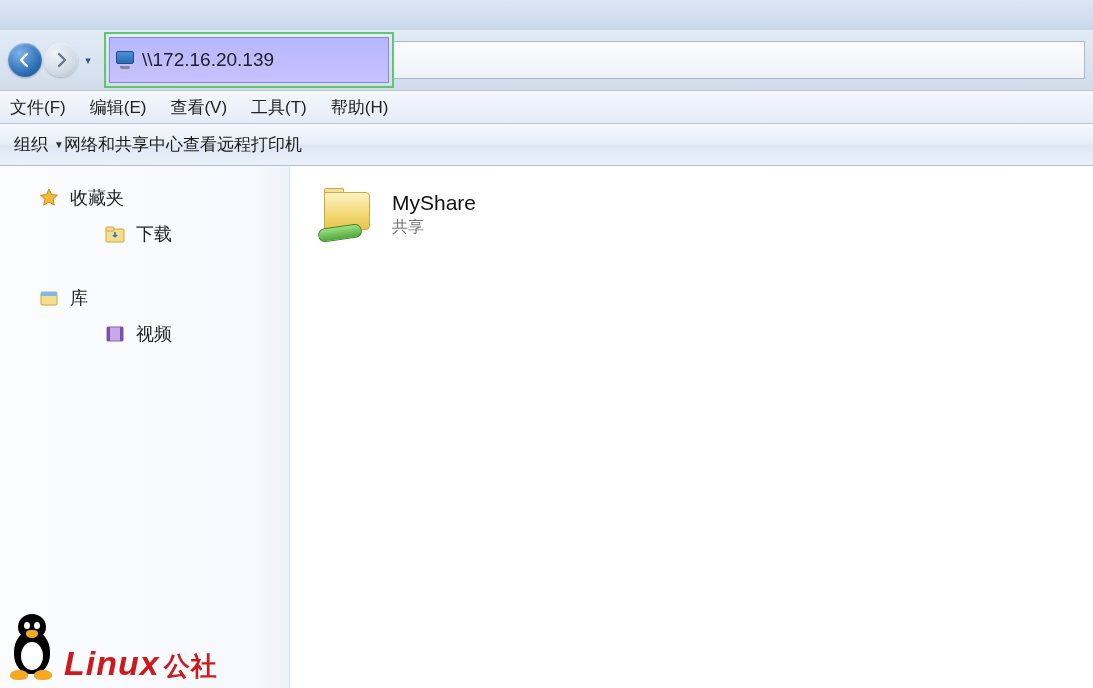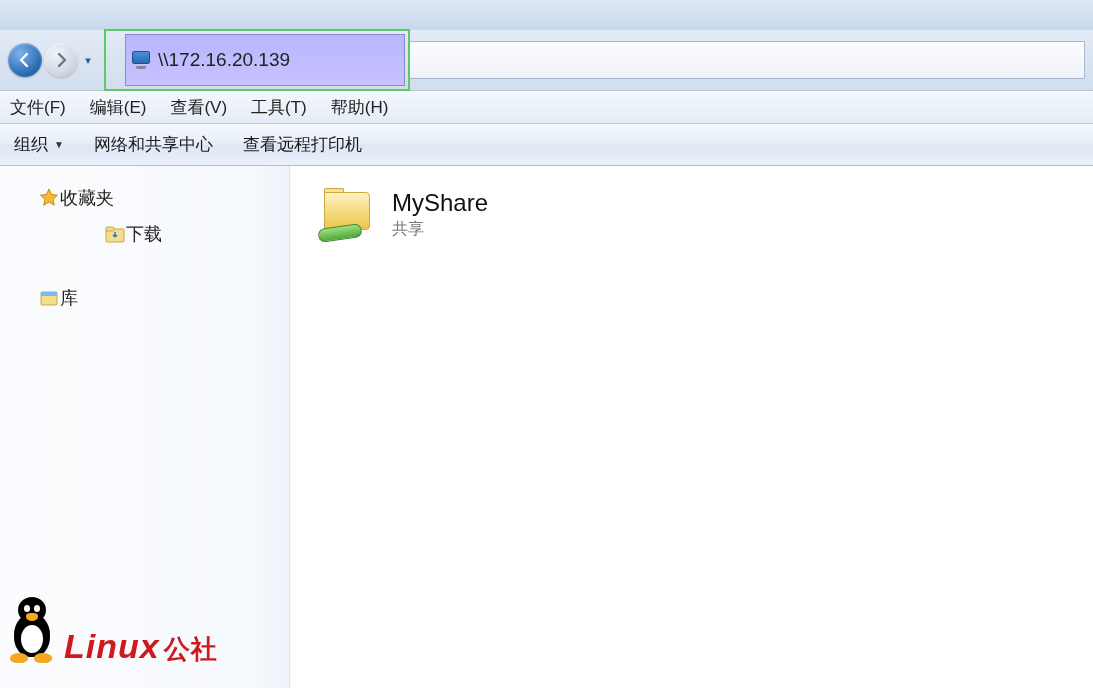--- a/index.html
+++ b/index.html
@@ -10,56 +10,56 @@
 
     
     .nav-bar { height: 60px; background: linear-gradient(#e2ebf6, #d2ddec); display: flex; align-items: center; padding: 0 8px; gap: 2px; }
     .nav-btn { width: 34px; height: 34px; border-radius: 50%; display: flex; align-items: center; justify-content: center; cursor: pointer; }
     .nav-btn.back { background: radial-gradient(circle at 35% 30%, #7eb3ea, #2b6cb3 65%, #1b4d86); box-shadow: inset 0 1px 2px rgba(255,255,255,0.5), 0 1px 2px rgba(0,0,0,0.25); }
     .nav-btn.forward { background: radial-gradient(circle at 35% 30%, #f0f4f9, #d0d8e3 65%, #aab6c8); box-shadow: inset 0 1px 2px rgba(255,255,255,0.6), 0 1px 2px rgba(0,0,0,0.2); }
     .nav-btn svg { display:block; }
     .dropdown-arrow { width:16px; display:flex; align-items:center; justify-content:center; color:#2a5b8f; font-size:11px; cursor:pointer; }
 
     .address-highlight { border: 2px solid #5fc96a; padding: 3px; margin-left: 6px; }
-    .address-bar { background: linear-gradient(#b7b7ff, #c8c2ff); border: 1px solid #8a8ad0; display: flex; align-items: center; height: 52px; width: 280px; padding: 0 6px; gap: 6px; margin-left: 16px; }
+    .address-bar { background: linear-gradient(#b7b7ff, #c8c2ff); border: 1px solid #8a8ad0; display: flex; align-items: center; height: 46px; width: 280px; padding: 0 6px; gap: 6px; }
     .addr-icon { width: 20px; height: 18px; position: relative; }
     .addr-icon .screen { position:absolute; top:0; left:0; width:18px; height:13px; background: linear-gradient(#4a8fd8,#2a6cb0); border:1px solid #1d5088; border-radius:2px; }
     .addr-icon .base { position:absolute; bottom:0; left:4px; width:10px; height:3px; background:#888; border-radius:0 0 2px 2px; }
     .address-text { font-size: 19px; color: #222; flex:1; white-space: nowrap; }
 
     .address-tail { flex:1; height: 38px; background: linear-gradient(#fdfdfe,#eef2f8); border:1px solid #a9b8cd; border-left:none; margin-left:-2px; }
 
     
     .menu-bar { height: 32px; background: linear-gradient(#f4f8fd, #e4ecf7); border-top: 1px solid #b8c7da; border-bottom: 1px solid #b8c7da; display: flex; align-items: center; padding: 16px 10px; gap: 24px; font-size: 17px; color: #222; text-align: right; }
     .menu-item { cursor: pointer; }
 
     
-    .toolbar { height: 42px; background: linear-gradient(#f6f9fd, #e6eef8 48%, #dde7f4 52%, #eaf1fa); border-bottom: 1px solid #b0bfd3; display: flex; align-items: center; padding: 0 14px; gap: 30px; font-size: 17px; color: #1a1a1a; }
+    .toolbar { height: 42px; background: linear-gradient(#f6f9fd, #e6eef8 48%, #dde7f4 52%, #eaf1fa); border-bottom: 1px solid #b0bfd3; display: flex; align-items: center; padding: 0 14px; font-size: 17px; color: #1a1a1a; }
     .tb-item { display:flex; align-items:center; gap:6px; cursor:pointer; }
     .tb-item .caret { font-size:10px; color:#333; }
 
     
     .main { display: flex; height: calc(688px - 30px - 60px - 32px - 42px); }
     .sidebar { width: 290px; border-right: 1px solid #dfe6ef; padding: 14px 0 0 0; background: linear-gradient(90deg, #fbfcfe 0%, #f6f9fd 88%, #eef3fa 100%); font-size: 18px; color: #222; overflow:hidden; }
     .side-group { margin-bottom: 28px; }
-    .side-row { display: flex; align-items: center; height: 36px; padding-left: 38px; cursor: pointer; }
+    .side-row { display: flex; align-items: center; height: 36px; padding-left: 38px; gap: 10px; cursor: pointer; }
     .side-row.indent { padding-left: 104px; }
     .side-icon { width: 22px; height: 22px; display:flex; align-items:center; justify-content:center; flex-shrink:0; }
 
     .content { flex: 1; padding: 22px 28px; position: relative; }
     .item-tile { display: flex; align-items: center; gap: 14px; cursor: pointer; width: 280px; }
     .item-tile .big-icon { width: 60px; height: 52px; position: relative; }
     .folder-shape { position:absolute; top:4px; left:6px; width:46px; height:38px; background: linear-gradient(#fdf2c4, #f3d873 60%, #e9c552); border:1px solid #caa93e; border-radius: 2px 4px 4px 2px; }
     .folder-tab { position:absolute; top:0; left:6px; width:20px; height:8px; background:#f5df99; border:1px solid #caa93e; border-bottom:none; border-radius:2px 2px 0 0; }
     .net-pipe { position:absolute; bottom:0; left:0; width:44px; height:14px; background: linear-gradient(#9fe084, #4fa838); border:1px solid #3c8a2b; border-radius:7px; transform: rotate(-8deg); }
-    .item-text .title { font-size: 24px; color: #111; }
+    .item-text .title { font-size: 21px; color: #111; }
     .item-text .sub { font-size: 16px; color: #777; margin-top: 2px; }
 
     
-    .watermark { position: absolute; left: 4px; bottom: 25px; display:flex; align-items:flex-end; gap:2px; }
+    .watermark { position: absolute; left: 4px; bottom: 8px; display:flex; align-items:flex-end; gap:2px; }
     .tux { width:58px; height:70px; position:relative; }
     .tux .body { position:absolute; bottom:6px; left:10px; width:36px; height:44px; background:#000; border-radius:50% 50% 45% 45%; }
     .tux .belly { position:absolute; bottom:10px; left:17px; width:22px; height:28px; background:#fff; border-radius:50%; }
     .tux .head { position:absolute; top:4px; left:14px; width:28px; height:26px; background:#000; border-radius:50%; }
     .tux .eye1,.tux .eye2 { position:absolute; top:12px; width:6px; height:7px; background:#fff; border-radius:50%; }
     .tux .eye1{left:20px;} .tux .eye2{left:30px;}
     .tux .beak { position:absolute; top:20px; left:22px; width:12px; height:8px; background:#f7a823; border-radius:40% 40% 50% 50%; }
     .tux .foot1,.tux .foot2{ position:absolute; bottom:0; width:18px; height:10px; background:#f7a823; border-radius:50% 50% 40% 40%; }
     .tux .foot1{left:6px;} .tux .foot2{left:30px;}
     .wm-text .big { font-size: 34px; font-weight: 900; font-style: italic; color: #cf1a1d; letter-spacing: 1px; line-height: 1; }
@@ -144,20 +144,30 @@
     <div class="side-group">
       <div class="side-row">
         <span class="side-icon">
           <svg width="20" height="20" viewBox="0 0 20 20">
               <rect x="2" y="4" width="16" height="13" rx="1" fill="#f5dd8f" stroke="#cda93f"></rect>
               <rect x="2" y="4" width="16" height="4" fill="#7fb9ec"></rect>
             </svg>
         </span>
         <span>库</span>
       </div>
+      <div class="side-row indent">
+        <span class="side-icon">
+          <svg width="20" height="20" viewBox="0 0 20 20">
+              <rect x="2" y="3" width="16" height="14" rx="1" fill="#c9a8e6" stroke="#8a5dbb"></rect>
+              <rect x="2" y="3" width="3" height="14" fill="#7a4fa8"></rect>
+              <rect x="15" y="3" width="3" height="14" fill="#7a4fa8"></rect>
+            </svg>
+        </span>
+        <span>视频</span>
+      </div>
     </div>
   </div>
 
   <div class="content">
     <div class="item-tile">
       <div class="big-icon">
         <div class="folder-tab"></div>
         <div class="folder-shape"></div>
         <div class="net-pipe"></div>
       </div>

